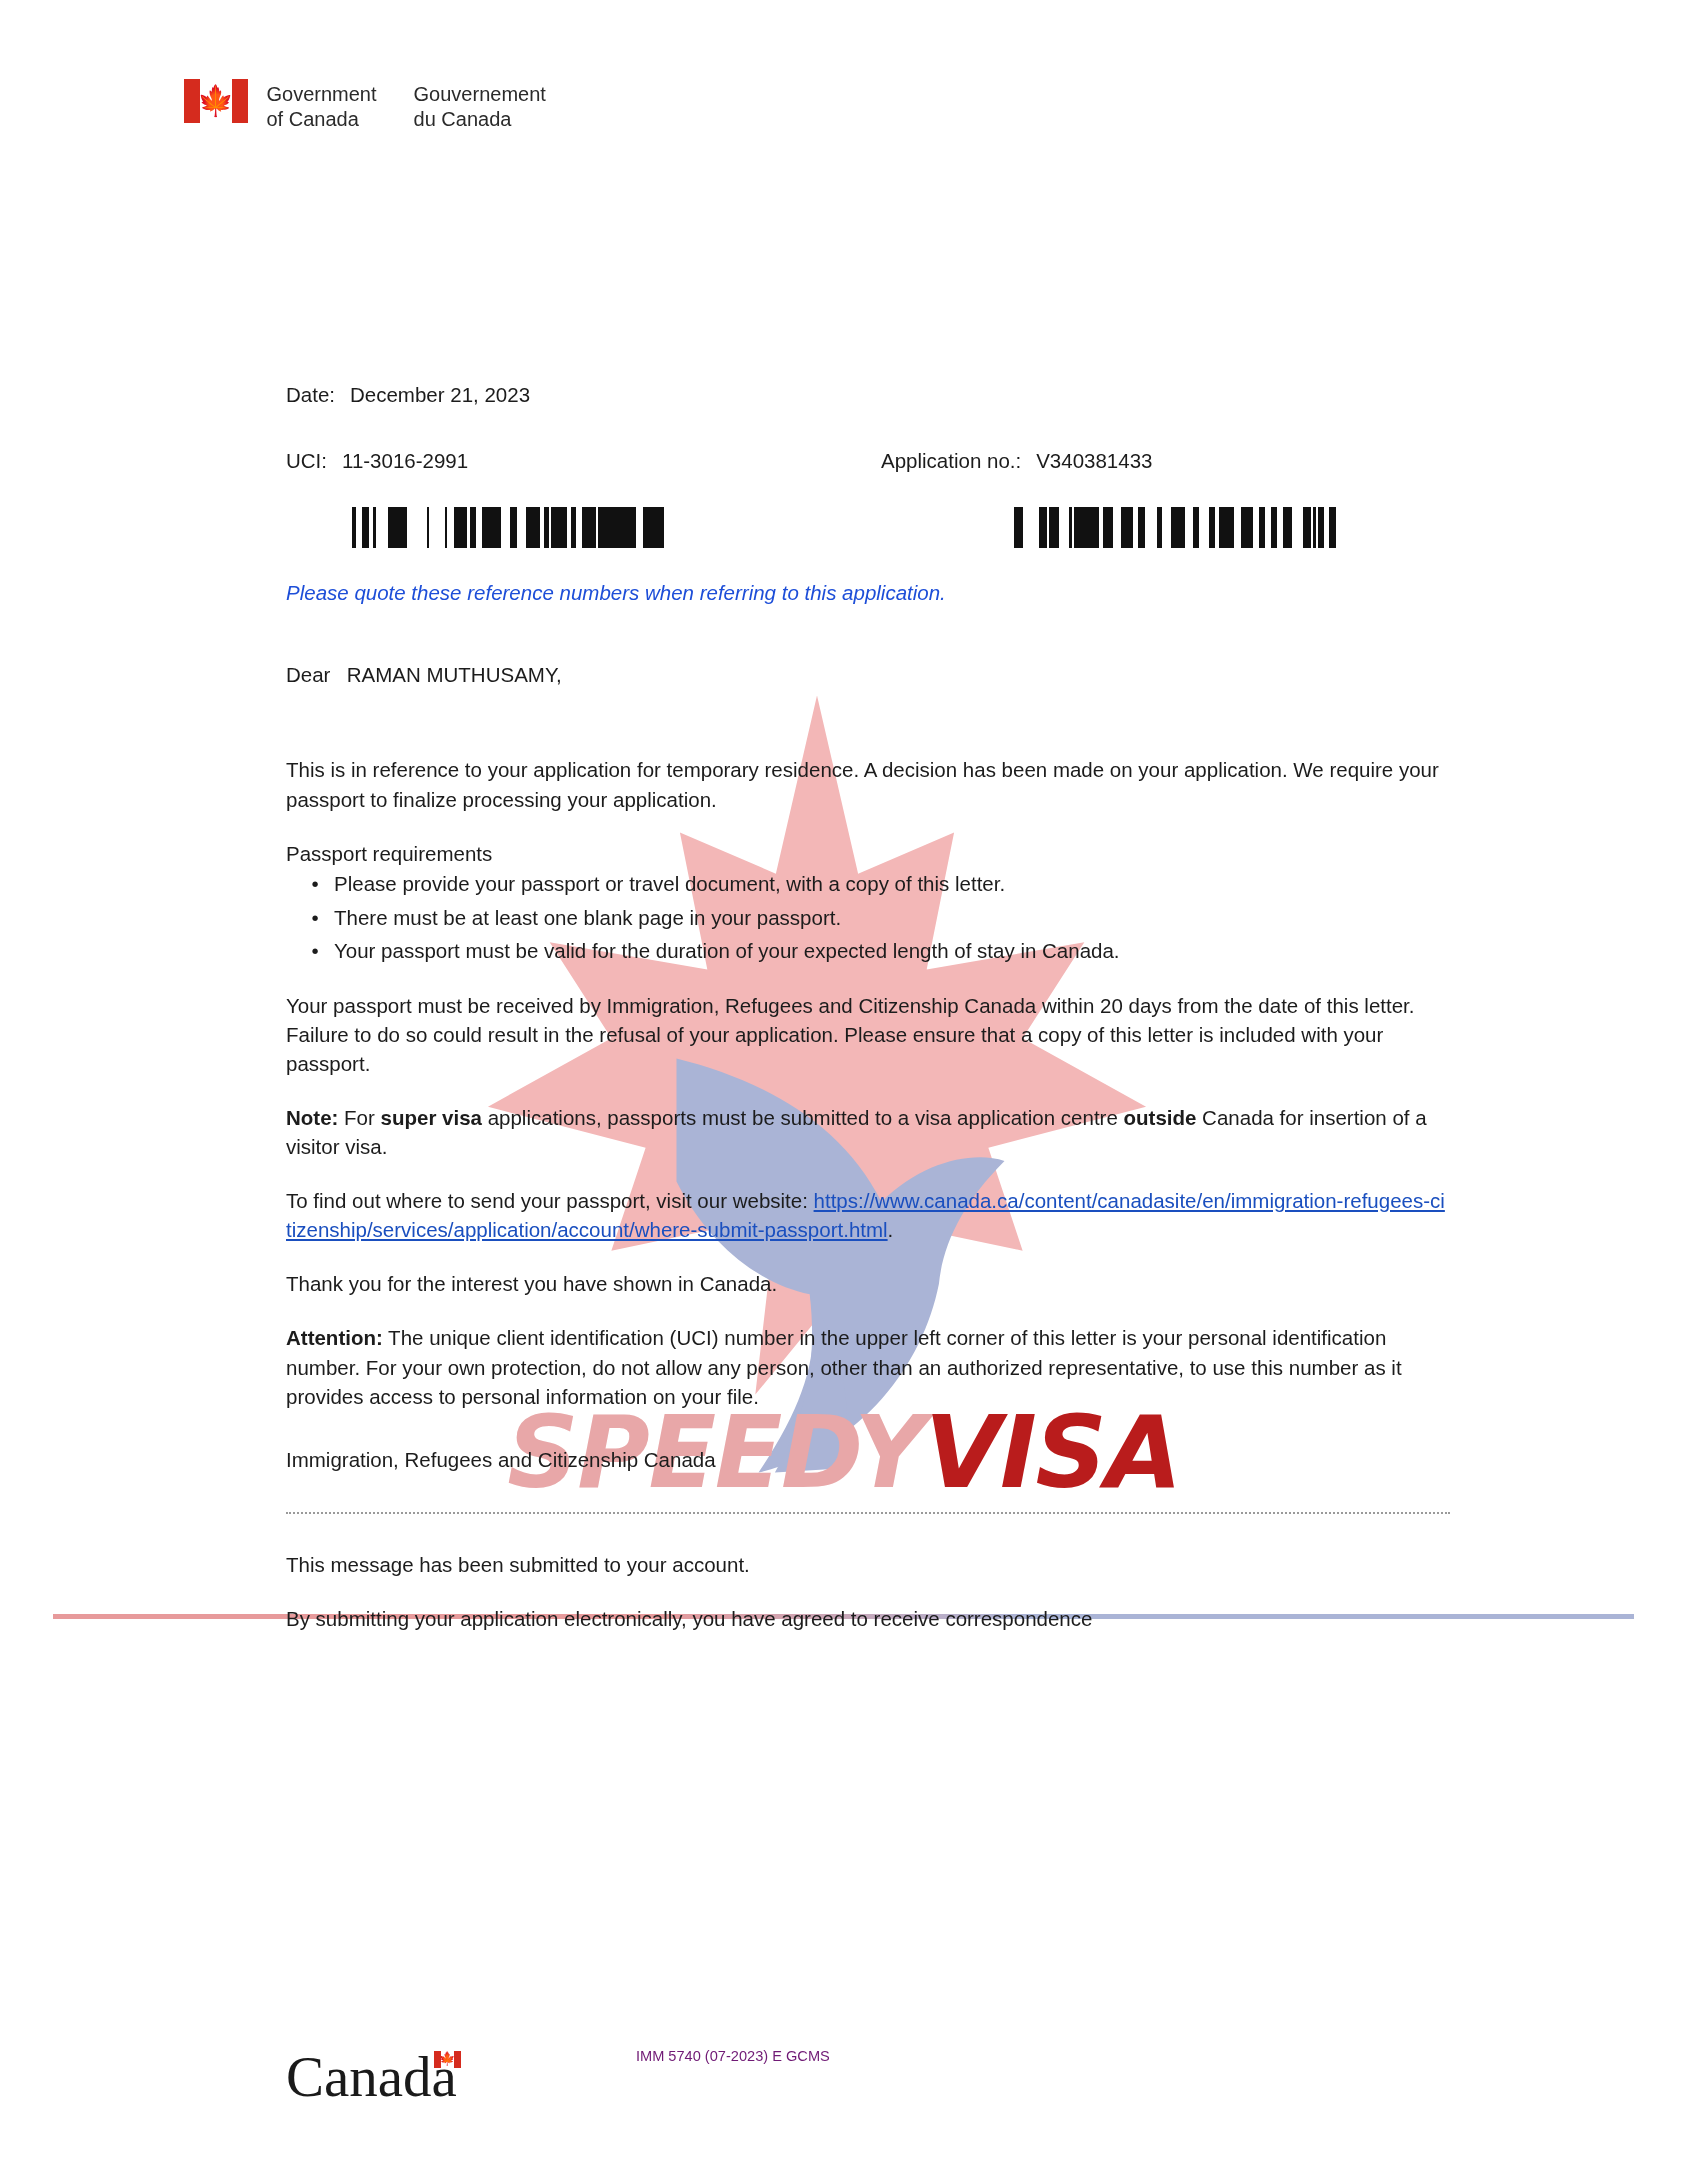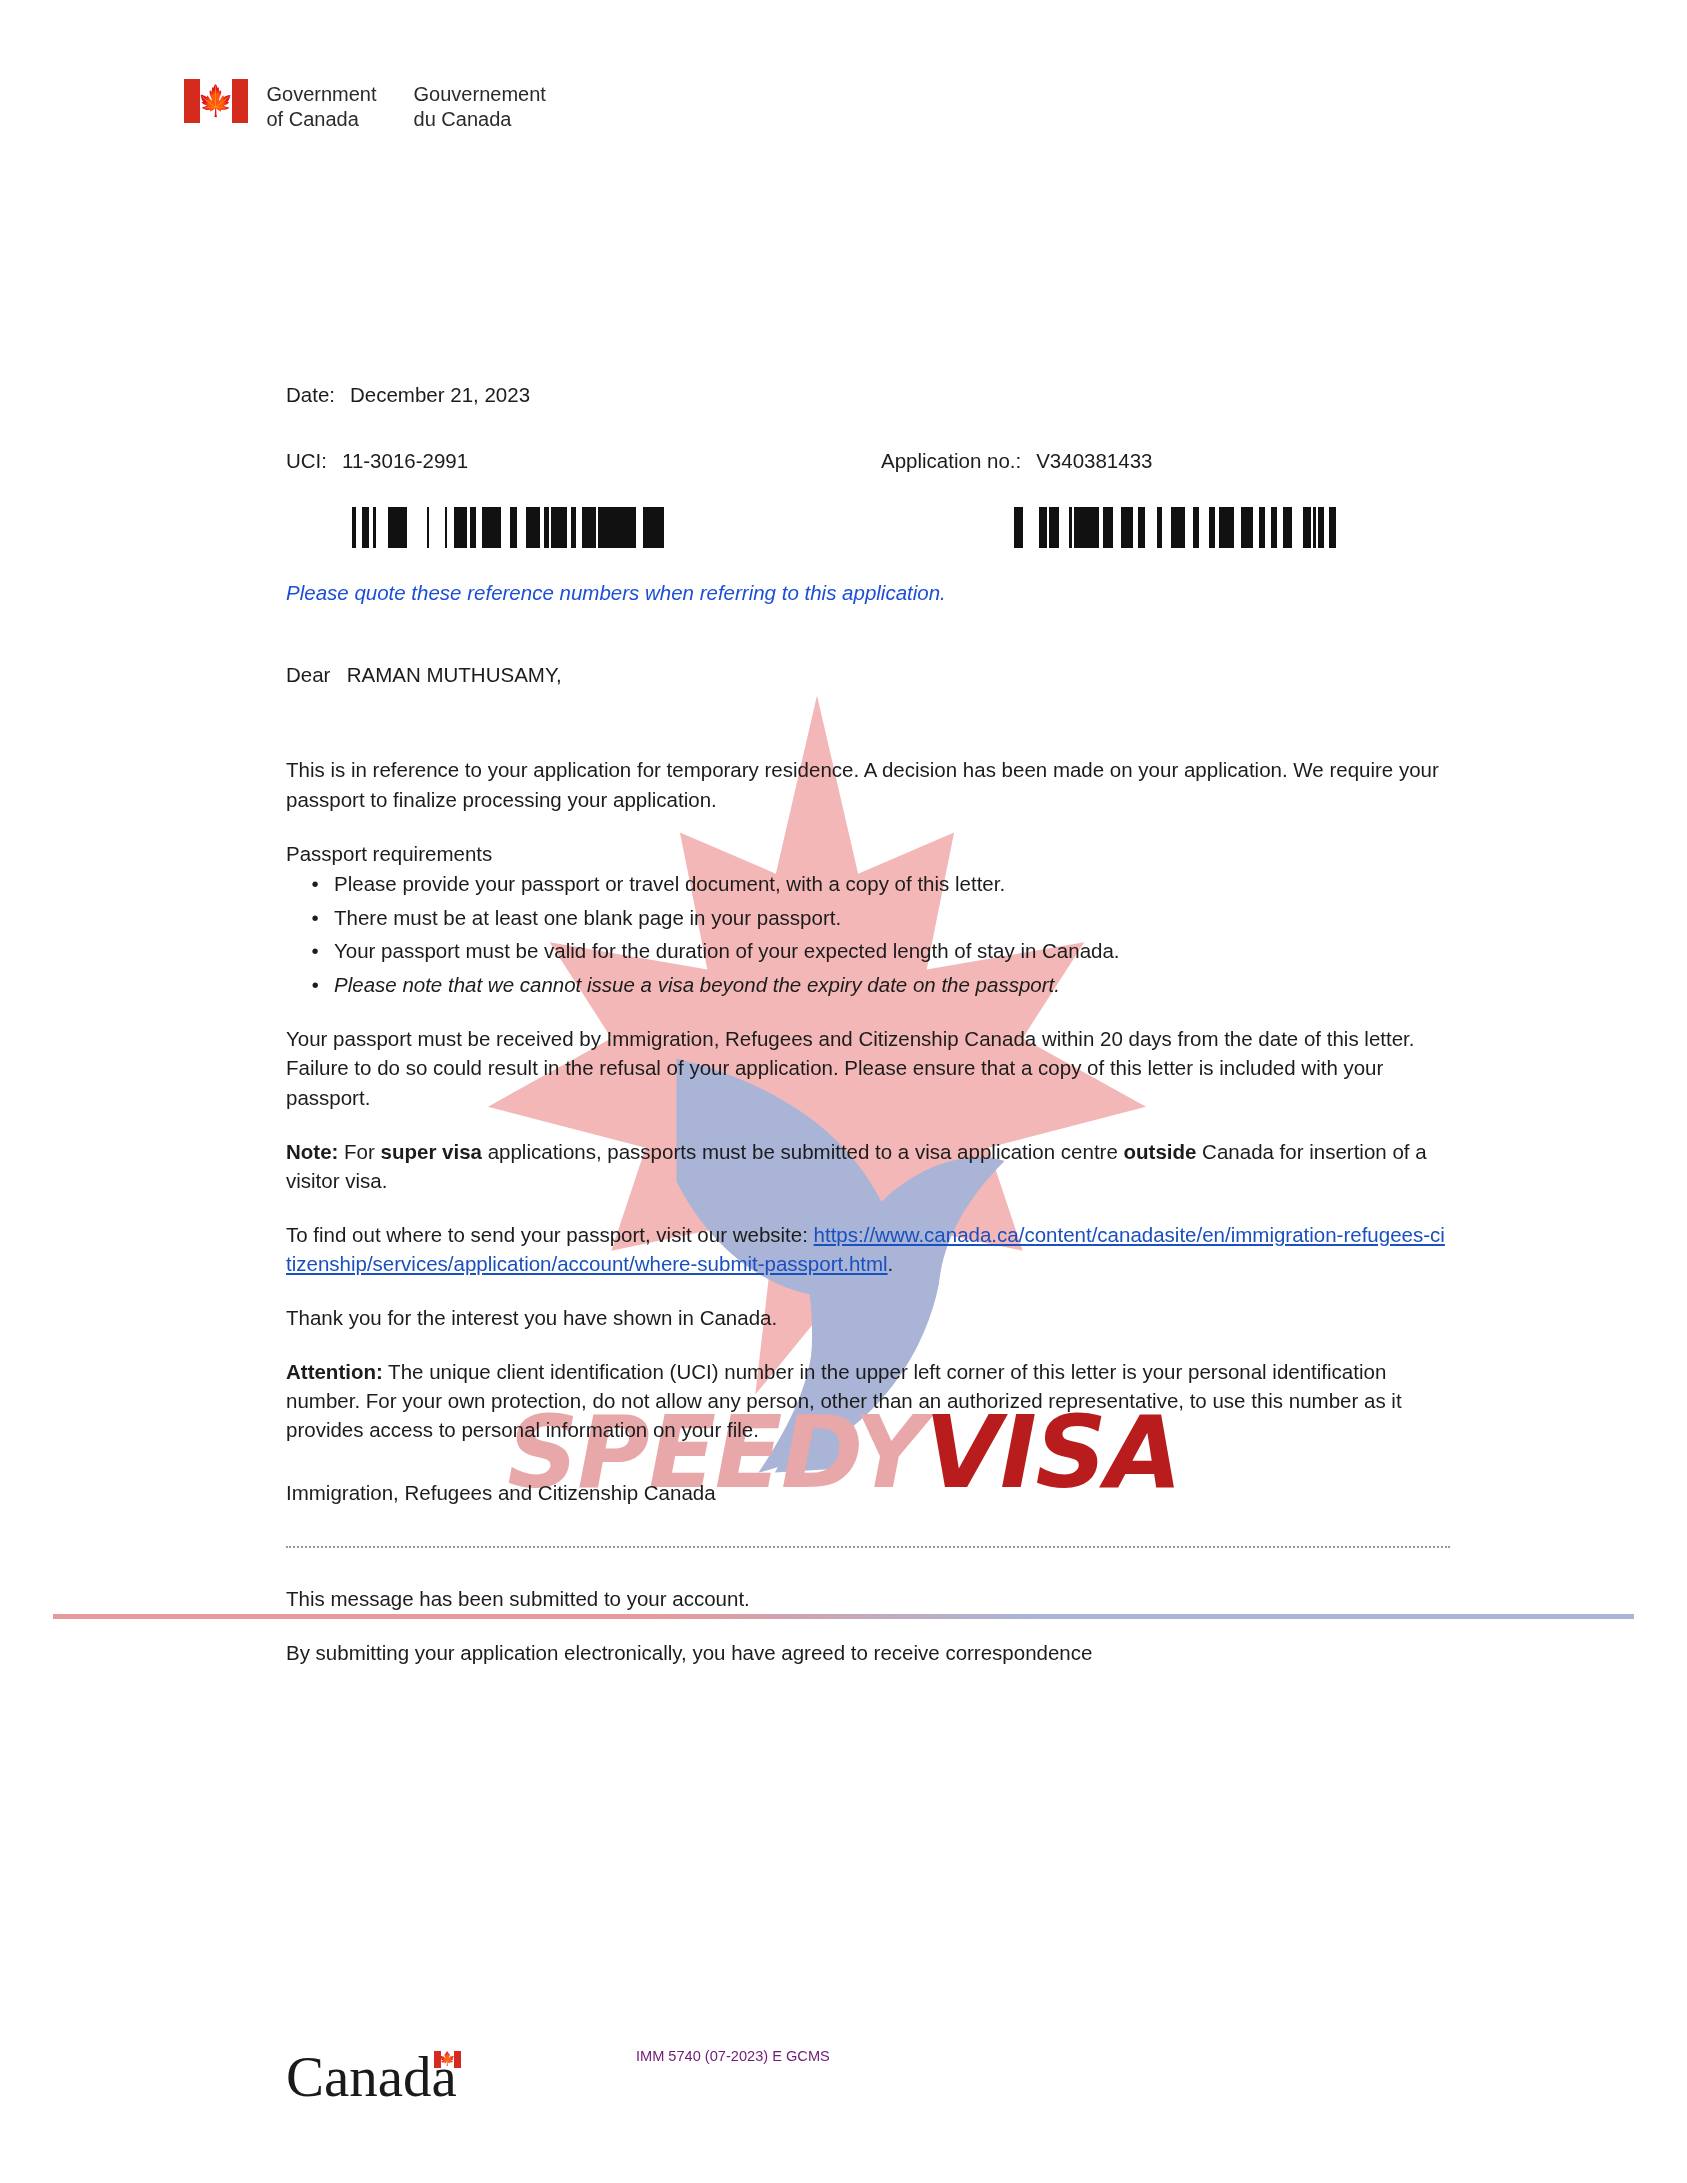--- a/index.html
+++ b/index.html
@@ -449,21 +449,20 @@
     <span>RAMAN MUTHUSAMY,</span>
   </div>
 
   <p class="para">This is in reference to your application for temporary residence. A decision has been made on your application. We require your passport to finalize processing your application.</p>
 
   <p class="sec-title">Passport requirements</p>
   <ul class="bullets">
     <li>Please provide your passport or travel document, with a copy of this letter.</li>
     <li>There must be at least one blank page in your passport.</li>
     <li>Your passport must be valid for the duration of your expected length of stay in Canada.</li>
-    <li class="ital">Please note that we cannot issue a visa beyond the expiry date on the passport.</li>
   </ul>
 
   <p class="para">Your passport must be received by Immigration, Refugees and Citizenship Canada within 20 days from the date of this letter. Failure to do so could result in the refusal of your application. Please ensure that a copy of this letter is included with your passport.</p>
 
   <p class="para"><b class="bold">Note:</b><span> For </span><b class="bold">super visa</b><span> applications, passports must be submitted to a visa application centre </span><b class="bold">outside</b><span> Canada for insertion of a visitor visa.</span></p>
 
   <p class="para"><span>To find out where to send your passport, visit our website: </span><a class="link" href="#">https://www.canada.ca/content/canadasite/en/immigration-refugees-citizenship/services/application/account/where-submit-passport.html</a><span>.</span></p>
 
   <p class="para">Thank you for the interest you have shown in Canada.</p>
 

